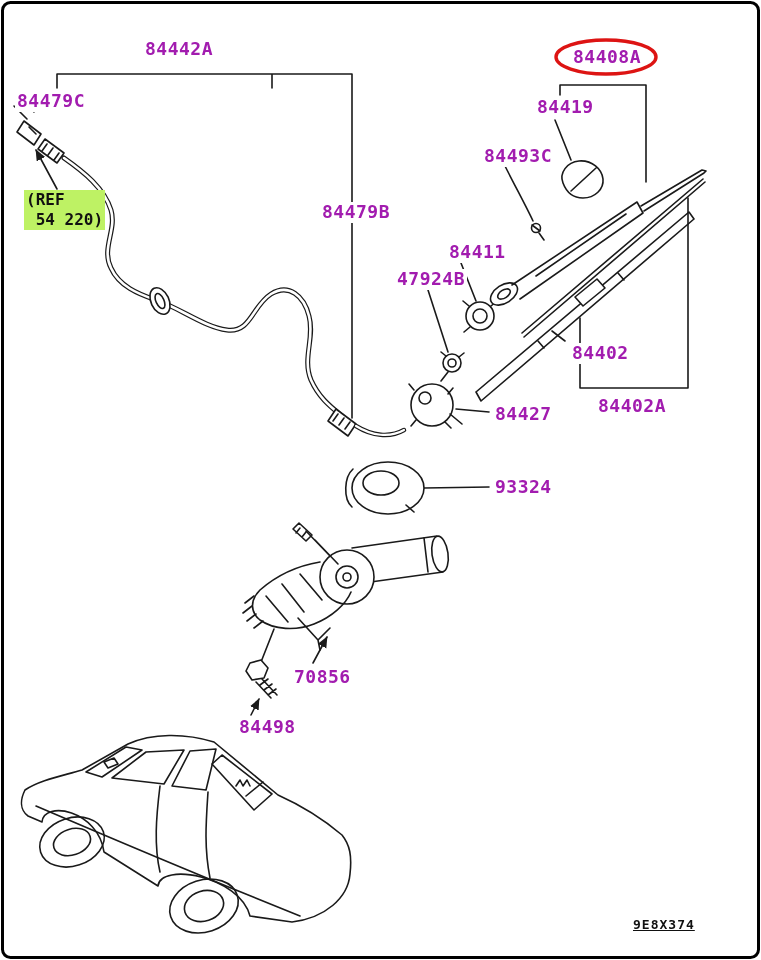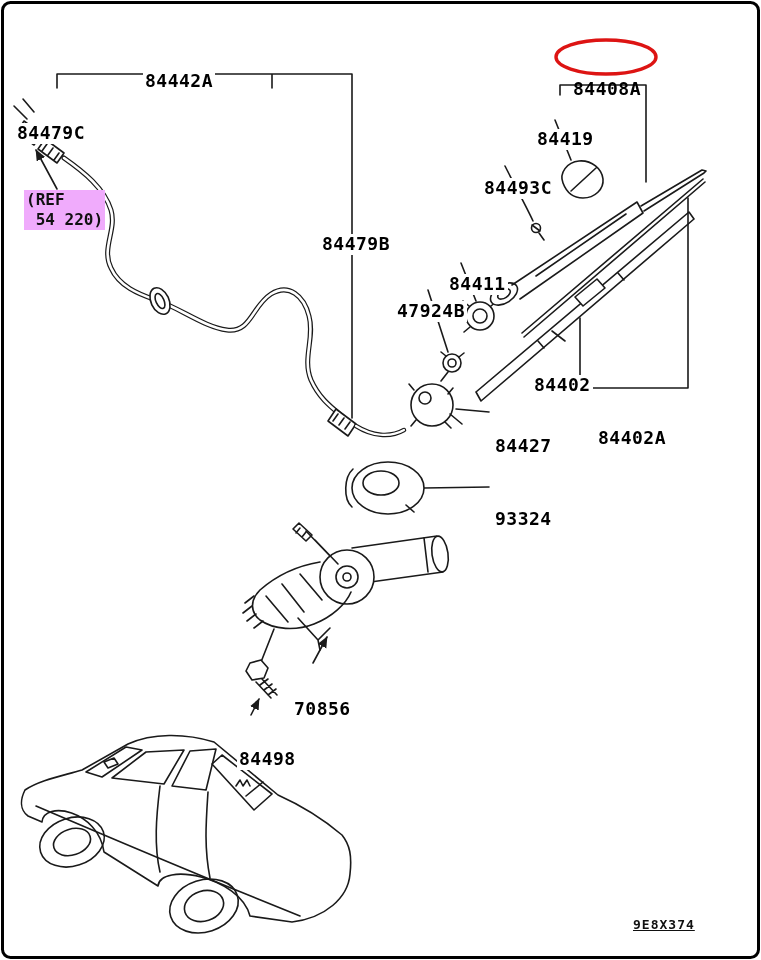--- a/index.html
+++ b/index.html
@@ -1,24 +1,24 @@
 <!DOCTYPE html>
 <html><head>
 <meta charset="utf-8">
 <style>
   html,body{margin:0;padding:0;background:#fff;}
   .canvas{position:relative;width:761px;height:960px;background:#fff;overflow:hidden;
           font-family:"DejaVu Sans Mono",monospace;}
   svg{position:absolute;left:0;top:0;}
   .lbl{position:absolute;font:700 18px/1.15 "DejaVu Sans Mono",monospace;
-       letter-spacing:.5px;color:#000000;background:#fff;padding:0 2px;cursor:pointer;
-       white-space:nowrap;margin-top:32px;}
+       letter-spacing:.5px;color:#a21caf;background:#fff;padding:0 2px;cursor:pointer;
+       white-space:nowrap;}
   .lbl.hl{background:transparent;}
   .note{position:absolute;font:700 16px/1.25 "DejaVu Sans Mono",monospace;
-        color:#111;white-space:pre;background:#f0abfc;padding:0 2px;}
+        color:#111;white-space:pre;background:#bef264;padding:0 2px;}
   .code{position:absolute;font:700 13px/1 "DejaVu Sans Mono",monospace;
         color:#111;letter-spacing:1px;text-decoration:underline;}
 </style>
 </head>
 <body>
 
 <div class="canvas">
 
   <svg width="761" height="960" viewBox="0 0 761 960" fill="none" stroke="#1a1a1a" stroke-width="1.6" stroke-linecap="round" stroke-linejoin="round">
     <defs>
@@ -132,21 +132,21 @@
   </svg>
 
   <div class="lbl" style="left:143px;top:39px">84442A</div>
   <div class="lbl" style="left:15px;top:91px">84479C</div>
   <div class="lbl" style="left:320px;top:202px">84479B</div>
   <div class="lbl hl" style="left:571px;top:47px">84408A</div>
   <div class="lbl" style="left:535px;top:97px">84419</div>
   <div class="lbl" style="left:482px;top:146px">84493C</div>
   <div class="lbl" style="left:447px;top:242px">84411</div>
   <div class="lbl" style="left:395px;top:269px">47924B</div>
-  <div class="lbl" style="left:532px;top:343px">84402</div>
+  <div class="lbl" style="left:570px;top:343px">84402</div>
   <div class="lbl" style="left:596px;top:396px">84402A</div>
   <div class="lbl" style="left:493px;top:404px">84427</div>
   <div class="lbl" style="left:493px;top:477px">93324</div>
   <div class="lbl" style="left:292px;top:667px">70856</div>
   <div class="lbl" style="left:237px;top:717px">84498</div>
 
   <div class="note" style="left:24px;top:190px">(REF
  54 220)</div>
   <div class="code" style="left:633px;top:918px">9E8X374</div>
 

